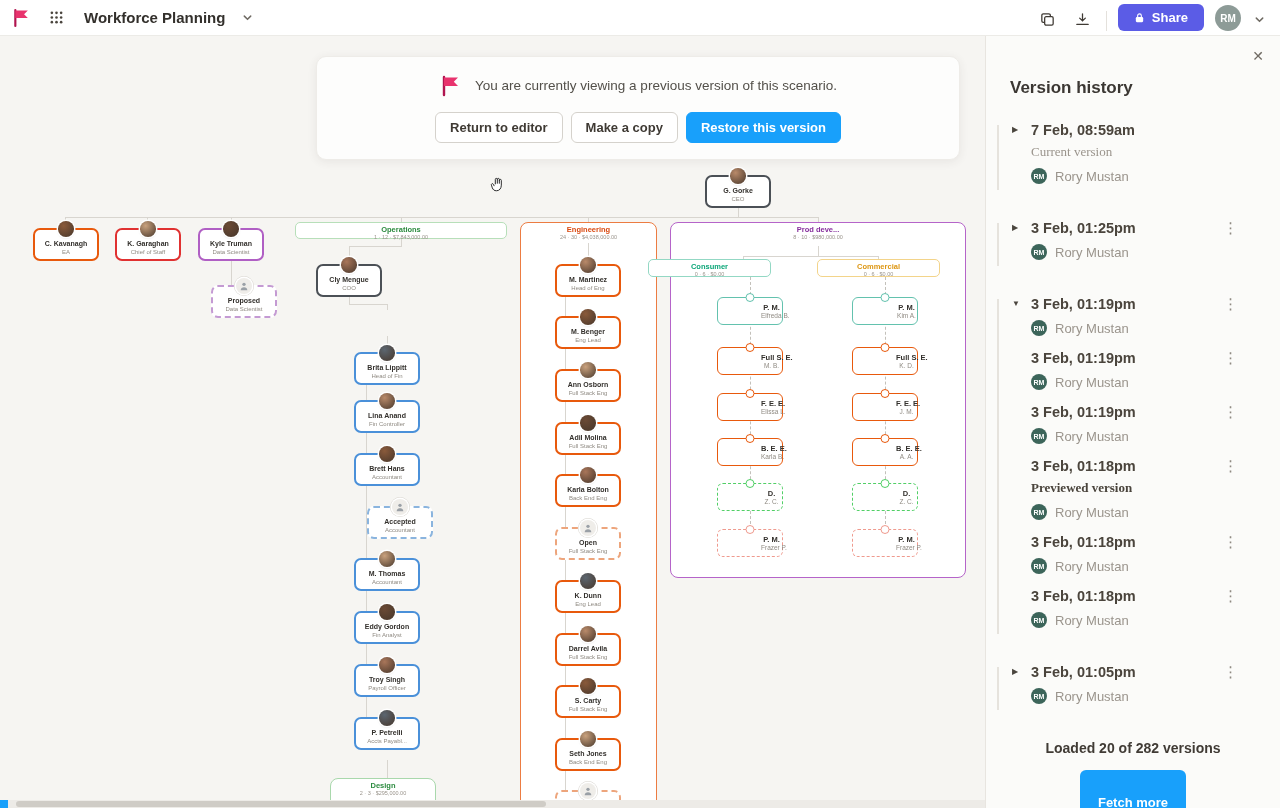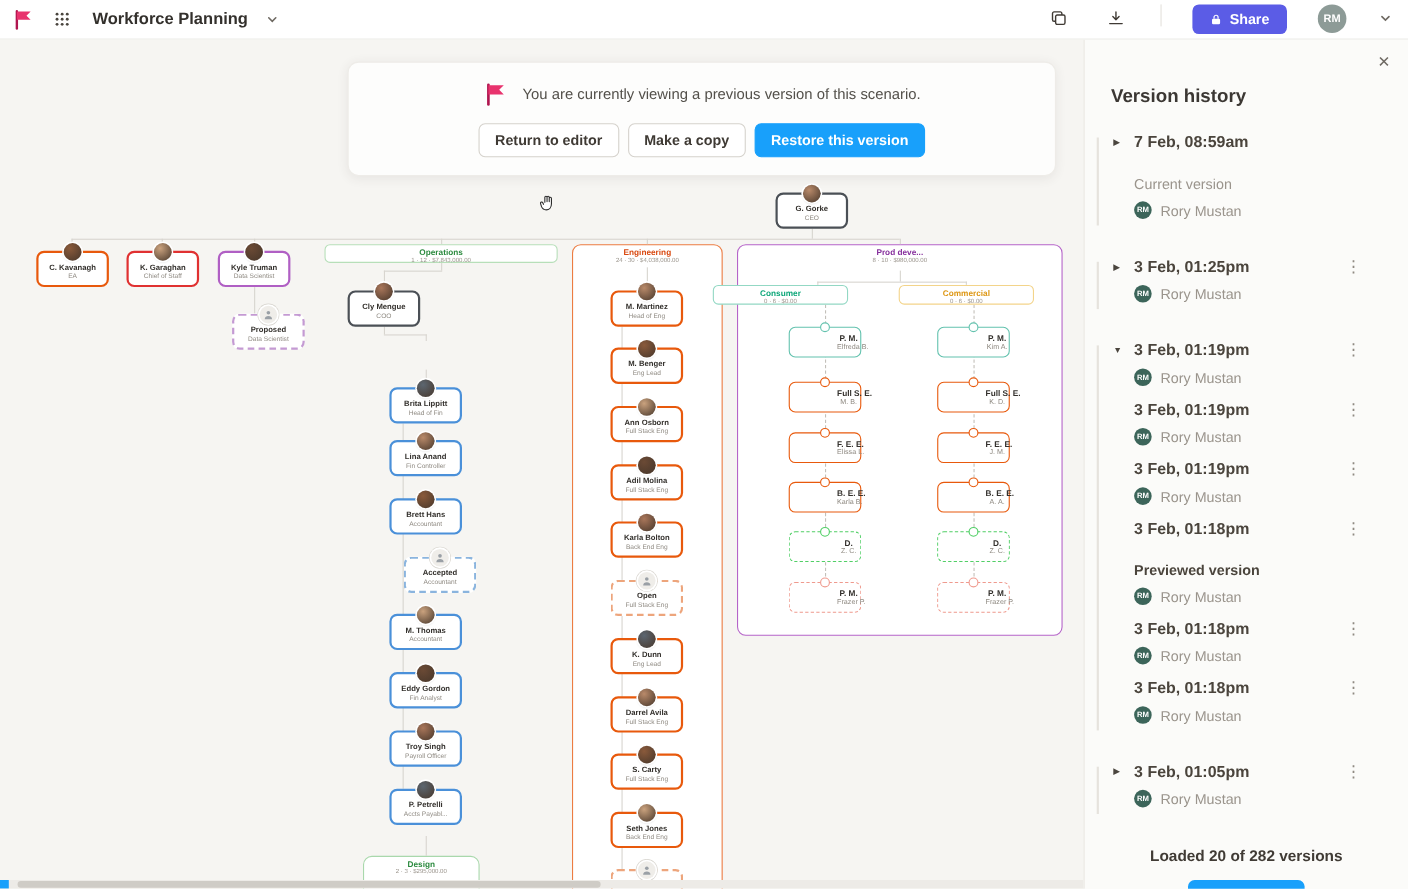--- a/index.html
+++ b/index.html
@@ -3,21 +3,21 @@
 <meta charset="utf-8">
 <style>
   * { margin:0; padding:0; box-sizing:border-box; }
   body { font-family:"Liberation Sans", sans-serif; background:#e9e7e3; }
   .app { width:1280px; height:808px; position:relative; background:#fff; overflow:hidden; }
 
   
   .topbar { height:36px; display:flex; align-items:center; padding:0 14px 0 10px; gap:10px; background:#fff; border-bottom:1px solid #ecebe7; position:relative; z-index:9; }
   .tb-title { font-size:15px; font-weight:700; color:#33302c; margin-left:6px; white-space:nowrap; }
   .icon-btn { display:flex; align-items:center; justify-content:center; width:24px; height:24px; cursor:pointer; }
-  .tb-right { margin-left:auto; display:flex; align-items:flex-start; gap:28px; }
+  .tb-right { margin-left:auto; display:flex; align-items:flex-end; gap:11px; }
   .tb-divider { width:1px; height:20px; background:#e4e1dc; }
   .share-btn { display:flex; align-items:center; gap:7px; background:#5b5ce6; color:#fff; font-size:13px; font-weight:700; padding:6px 16px; border-radius:6px; cursor:pointer; }
   .avatar-lg { width:26px; height:26px; border-radius:50%; background:#8d9b97; color:#fff; font-size:10px; font-weight:700; display:flex; align-items:center; justify-content:center; }
 
   .main { display:flex; height:772px; }
 
   
   .canvas { position:relative; width:985px; height:772px; background:#f6f5f2; overflow:hidden; }
 
   .banner { position:absolute; left:316px; top:20px; width:644px; height:104px; background:#fdfdfc; border:1px solid #eeece8; border-radius:10px; box-shadow:0 2px 10px rgba(60,55,45,.08); display:flex; flex-direction:column; align-items:center; justify-content:center; gap:14px; z-index:7; }
@@ -55,21 +55,21 @@
   .vpanel { position:relative; width:295px; height:772px; background:#fbfbf9; border-left:1px solid #e8e5e0; }
   .vp-close { position:absolute; top:12px; right:16px; font-size:14px; color:#6f6a63; cursor:pointer; }
   .vp-title { margin:42px 0 0 24px; font-size:17px; font-weight:700; color:#3b3733; }
   .vlist { margin-top:24px; }
   .vgroup { position:relative; margin-bottom:36px; padding-left:45px; }
   .vgroup::before { content:''; position:absolute; left:11px; top:3px; bottom:-6px; width:2px; background:#e6e3dd; }
   .ventry { position:relative; }
   .vchild { margin-top:14px; }
   .vtri { position:absolute; left:-19px; top:3px; font-size:8px; color:#4a453e; cursor:pointer; }
   .vtime { font-size:14.5px; font-weight:700; color:#4a443c; }
-  .vtag { margin-top:22px; font-size:13px; color:#9a948c; }
+  .vtag { margin-top:6px; font-size:13px; color:#9a948c;font-family:Liberation Serif, serif; }
   .vtag.strong { color:#4a443c; font-weight:700; }
   .vuser { margin-top:8px; display:flex; align-items:center; gap:8px; font-size:13px; color:#9a948c; }
   .vavatar { width:16px; height:16px; border-radius:50%; background:#3c655a; color:#fff; font-size:7px; font-weight:700; display:flex; align-items:center; justify-content:center; flex:0 0 16px; }
   .vkebab { position:absolute; right:42px; top:0; font-size:15px; color:#8f8a82; cursor:pointer; line-height:16px; }
   .vloaded { text-align:center; font-size:14px; font-weight:700; color:#403b35; margin-top:4px; }
   .vfetch { display:block; margin:14px auto 0; background:#18a0fb; color:#fff; font-size:13px; font-weight:700; border:none; border-radius:6px; padding:25px 18px; cursor:pointer; font-family:inherit; }
 </style>
 </head>
 <body>
 

